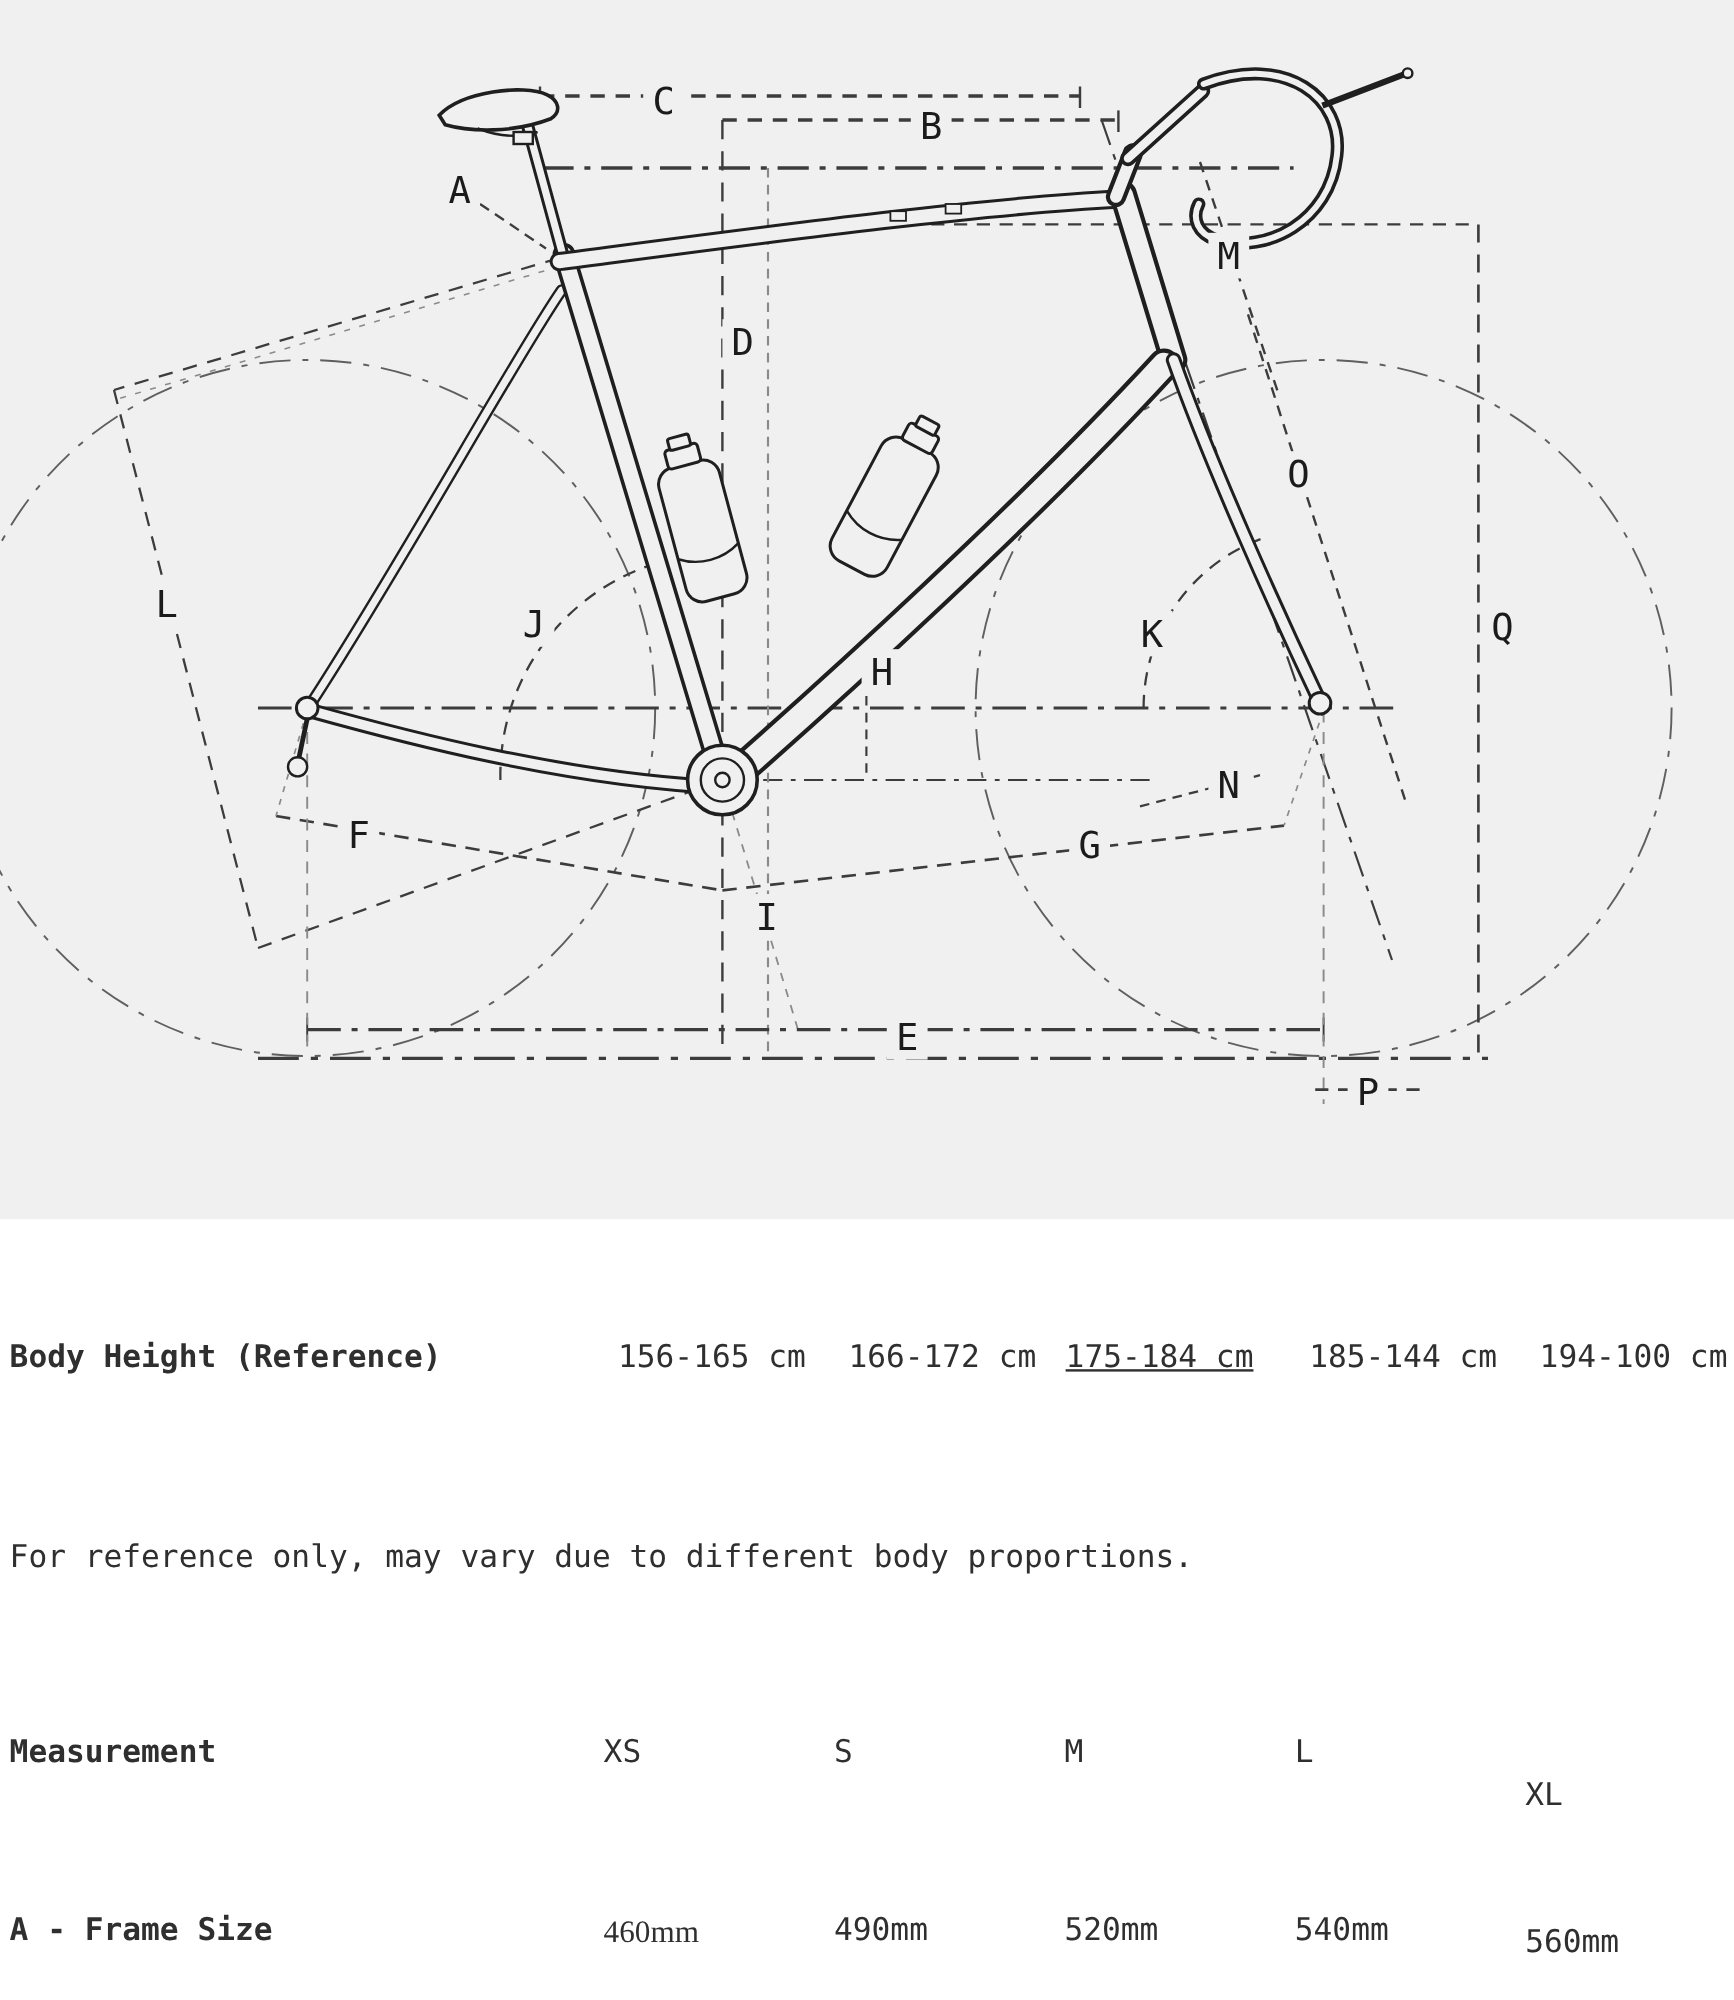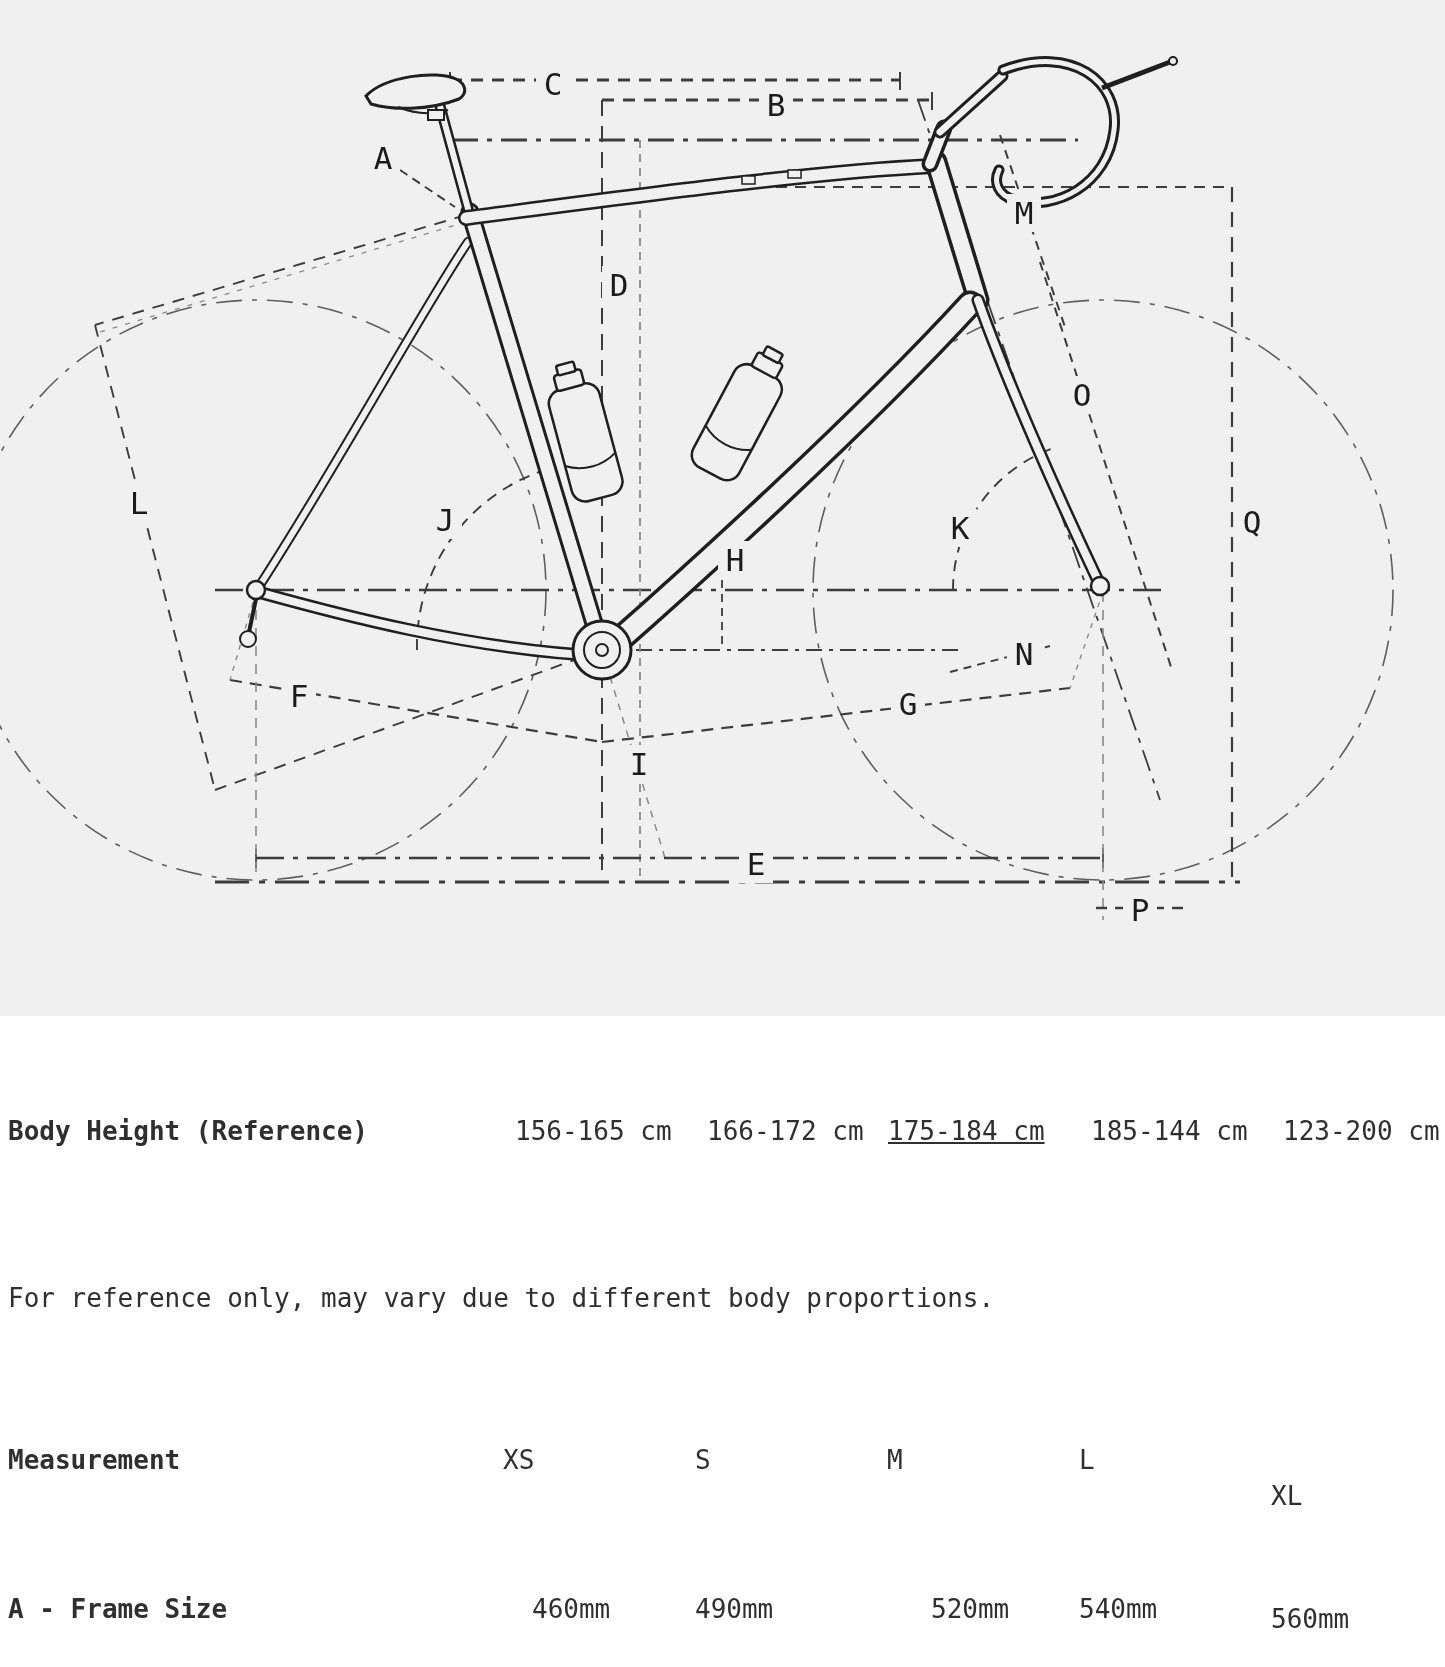--- a/index.html
+++ b/index.html
@@ -221,36 +221,36 @@
         <rect x="1235" y="503" width="34" height="38" class="lblmask"></rect>
         <text x="1252" y="533" class="lbltxt">Q</text>
       </g>
   </svg>
 </div>
 
 <div class="tables">
 
   <div class="trow">
     <span class="lab">Body Height (Reference)</span>
-    <span id="bh-values"><span class="val" style="left: 515px;">156-165 cm</span><span class="val" style="left: 707px;">166-172 cm</span><span class="val" style="left: 888px; text-decoration: underline;">175-184 cm</span><span class="val" style="left: 1091px;">185-144 cm</span><span class="val" style="left: 1283px;">123-200 cm</span></span>
+    <span id="bh-values"><span class="val" style="left: 515px;">156-165 cm</span><span class="val" style="left: 707px;">166-172 cm</span><span class="val" style="left: 888px; text-decoration: underline;">175-184 cm</span><span class="val" style="left: 1091px;">185-144 cm</span><span class="val" style="left: 1283px;">194-100 cm</span></span>
   </div>
 
   <div class="note-row">
     <span class="lab">For reference only, may vary due to different body proportions.</span>
   </div>
 
   <div class="mtable" id="mtable">
     <div class="trow">
       <span class="lab">Measurement</span>
       <span id="size-headers"><span class="val" style="left: 503px;">XS</span><span class="val" style="left: 695px;">S</span><span class="val" style="left: 887px;">M</span><span class="val" style="left: 1079px;">L</span><span class="val" style="left: 1271px; margin-top: 36px;">XL</span></span>
     </div>
     <div id="table-rows">
   <div class="trow">
     <span class="lab">A - Frame Size</span>
-  <span class="val" style="left: 532px;">460mm</span><span class="val" style="left: 695px;">490mm</span><span class="val" style="left: 931px; text-align: right;">520mm</span><span class="val" style="left: 1079px;">540mm</span><span class="val" style="left: 1271px; margin-top: 10px;">560mm</span></div>
+  <span class="val" style="left: 503px; font-family: Liberation Serif, serif;">460mm</span><span class="val" style="left: 695px;">490mm</span><span class="val" style="left: 887px; text-align: right;">520mm</span><span class="val" style="left: 1079px;">540mm</span><span class="val" style="left: 1271px; margin-top: 10px;">560mm</span></div>
 
   
 
   
 
   
 
   
 
   

